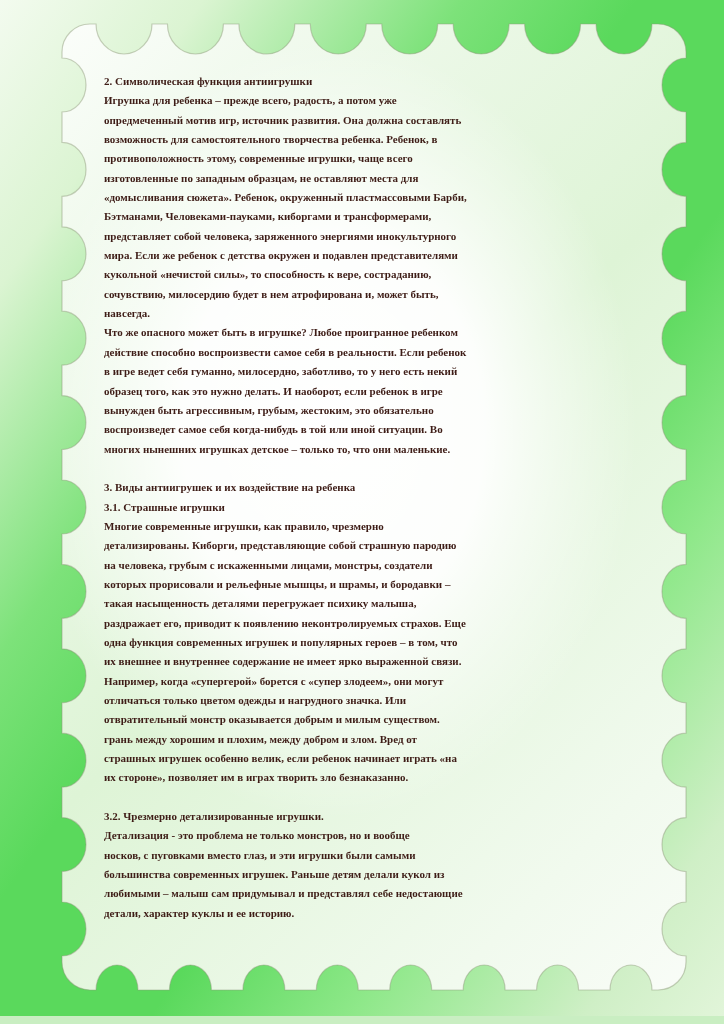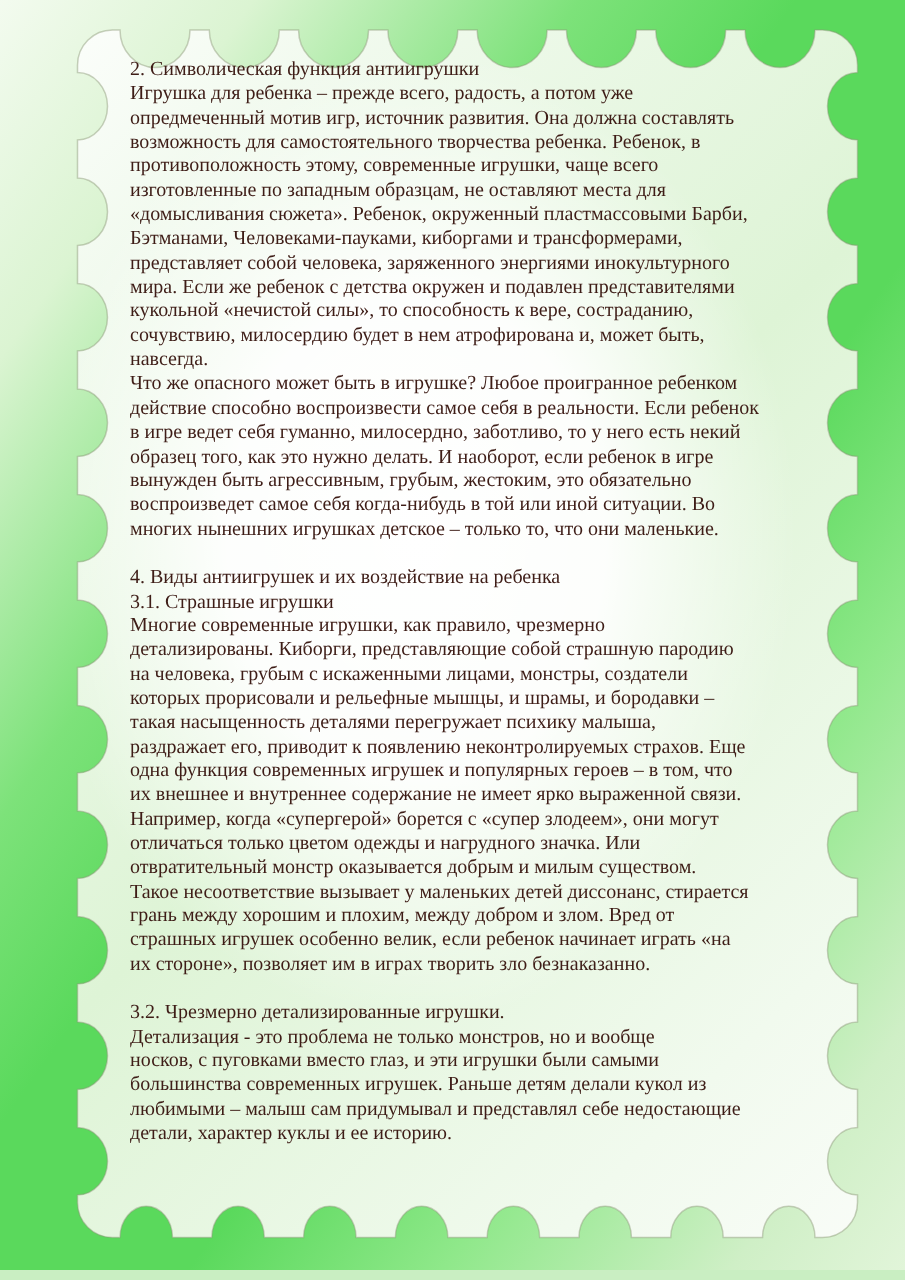--- a/index.html
+++ b/index.html
@@ -18,24 +18,24 @@
   }
   #stamp-frame{
     position:absolute;left:0;top:0;z-index:1;
     pointer-events:none;
   }
   #bottom-strip{
     position:absolute;left:0;bottom:0;width:724px;height:8px;
     background:#c9eec2;z-index:2;
   }
   #text-area{
-    position:absolute;left:104px;top:46px;width:562px;z-index:3;
+    position:absolute;left:104px;top:72px;width:562px;z-index:3;
     color:#3e1d17;
-    font-weight:normal;
-    font-size:16px;
+    font-weight:bold;
+    font-size:11px;
     line-height:19.35px;
     letter-spacing:0px;
   }
   .line{white-space:nowrap;height:19.35px;}
   .gap{height:19.35px;}
 </style>
 </head>
 <body>
 
 <div id="stage">
@@ -74,34 +74,33 @@
       <div class="line">сочувствию, милосердию будет в нем атрофирована и, может быть,</div>
       <div class="line">навсегда.</div>
       <div class="line">Что же опасного может быть в игрушке? Любое проигранное ребенком</div>
       <div class="line">действие способно воспроизвести самое себя в реальности. Если ребенок</div>
       <div class="line">в игре ведет себя гуманно, милосердно, заботливо, то у него есть некий</div>
       <div class="line">образец того, как это нужно делать. И наоборот, если ребенок в игре</div>
       <div class="line">вынужден быть агрессивным, грубым, жестоким, это обязательно</div>
       <div class="line">воспроизведет самое себя когда-нибудь в той или иной ситуации. Во</div>
       <div class="line">многих нынешних игрушках детское – только то, что они маленькие.</div>
       <div class="line gap"></div>
-      <div class="line">4. Виды антиигрушек и их воздействие на ребенка</div>
+      <div class="line">3. Виды антиигрушек и их воздействие на ребенка</div>
       <div class="line">3.1. Страшные игрушки</div>
       <div class="line">Многие современные игрушки, как правило, чрезмерно</div>
       <div class="line">детализированы. Киборги, представляющие собой страшную пародию</div>
       <div class="line">на человека, грубым с искаженными лицами, монстры, создатели</div>
       <div class="line">которых прорисовали и рельефные мышцы, и шрамы, и бородавки –</div>
       <div class="line">такая насыщенность деталями перегружает психику малыша,</div>
       <div class="line">раздражает его, приводит к появлению неконтролируемых страхов. Еще</div>
       <div class="line">одна функция современных игрушек и популярных героев – в том, что</div>
       <div class="line">их внешнее и внутреннее содержание не имеет ярко выраженной связи.</div>
       <div class="line">Например, когда «супергерой» борется с «супер злодеем», они могут</div>
       <div class="line">отличаться только цветом одежды и нагрудного значка. Или</div>
       <div class="line">отвратительный монстр оказывается добрым и милым существом.</div>
-      <div class="line">Такое несоответствие вызывает у маленьких детей диссонанс, стирается</div>
       <div class="line">грань между хорошим и плохим, между добром и злом. Вред от</div>
       <div class="line">страшных игрушек особенно велик, если ребенок начинает играть «на</div>
       <div class="line">их стороне», позволяет им в играх творить зло безнаказанно.</div>
       <div class="line gap"></div>
       <div class="line">3.2. Чрезмерно детализированные игрушки.</div>
       <div class="line">Детализация - это проблема не только монстров, но и вообще</div>
       <div class="line">носков, с пуговками вместо глаз, и эти игрушки были самыми</div>
       <div class="line">большинства современных игрушек. Раньше детям делали кукол из</div>
       <div class="line">любимыми – малыш сам придумывал и представлял себе недостающие</div>
       <div class="line">детали, характер куклы и ее историю.</div>

